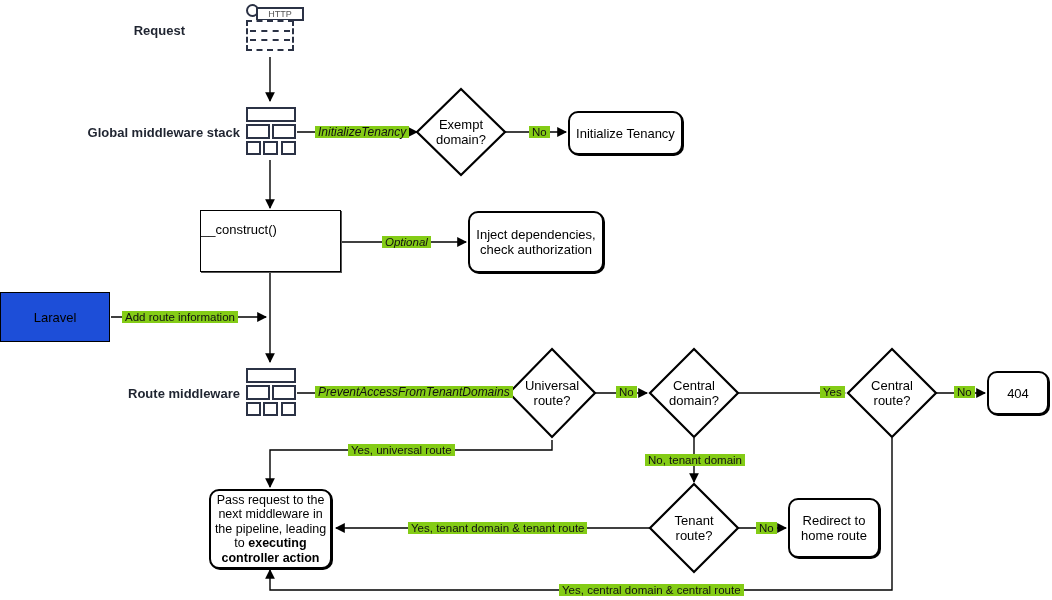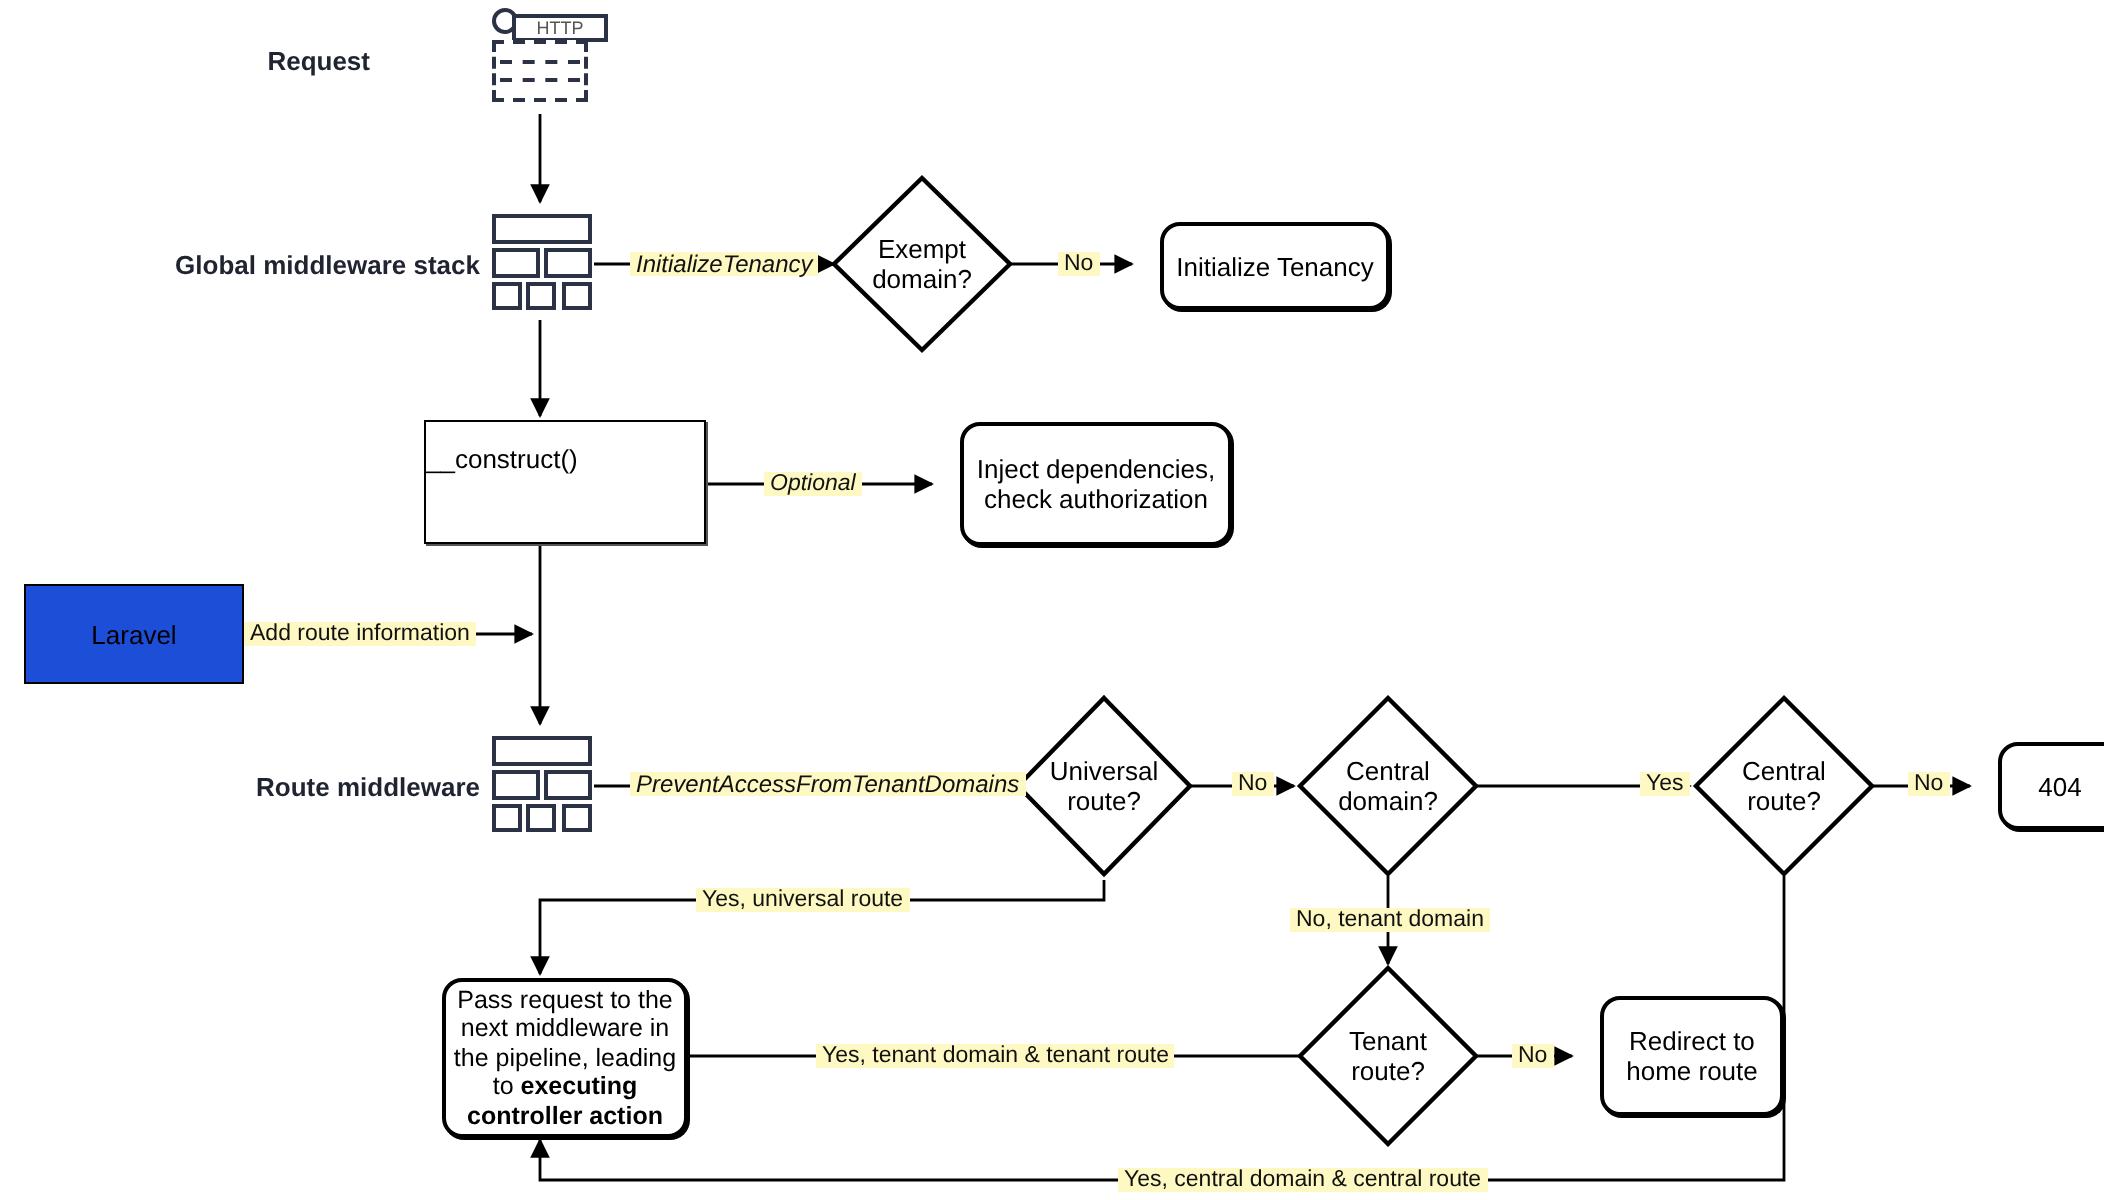--- a/index.html
+++ b/index.html
@@ -4,21 +4,21 @@
 <style>
   html,body{margin:0;padding:0;background:#ffffff;}
   body{
     width:1052px;height:600px;position:relative;overflow:hidden;
     font-family:"Liberation Sans", sans-serif;
     color:#000000;
   }
   #canvas{position:absolute;left:0;top:0;width:1052px;height:600px;}
   .svg-layer{position:absolute;left:0;top:0;width:1052px;height:600px;pointer-events:none;}
 
-  .node{position:absolute;box-sizing:border-box;display:flex;align-items:center;justify-content:center;text-align:center;margin-left:12px;}
+  .node{position:absolute;box-sizing:border-box;display:flex;align-items:center;justify-content:center;text-align:center;}
 
   
   .rect{border:1px solid #000;background:#1d4ed8;font-size:13px;}
 
   
   .rounded{
     border:2px solid #000;border-radius:10px;background:#fff;
     font-size:13px;line-height:15px;
     box-shadow:1px 1px 0 #000;
   }
@@ -38,21 +38,21 @@
   }
 
   
   .side-label{
     position:absolute;font-weight:bold;font-size:13px;color:#1f2430;
     text-align:right;white-space:nowrap;
   }
 
   
   .edge-label{
-    position:absolute;font-size:11.5px;color:#111;background:#fef9c3;
+    position:absolute;font-size:11.5px;color:#111;background:#84cc16;
     padding:0 3px;white-space:nowrap;line-height:12px;
   }
   .edge-label.ital{font-style:italic;font-size:12px;}
 
   
   .diamond-text{
     position:absolute;font-size:13px;line-height:15px;text-align:center;
     white-space:nowrap;
   }
 

